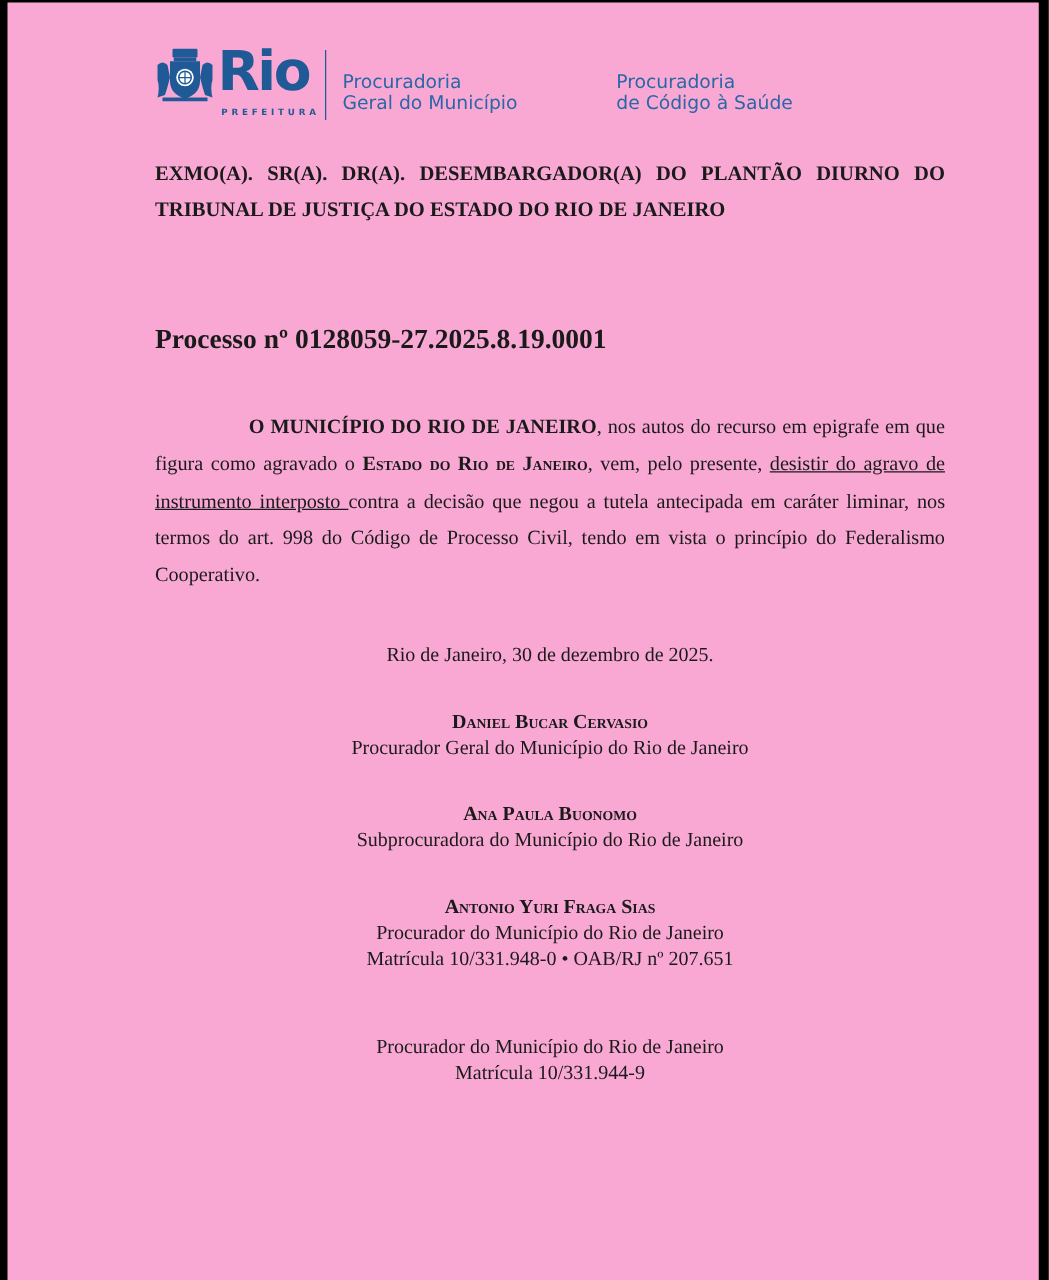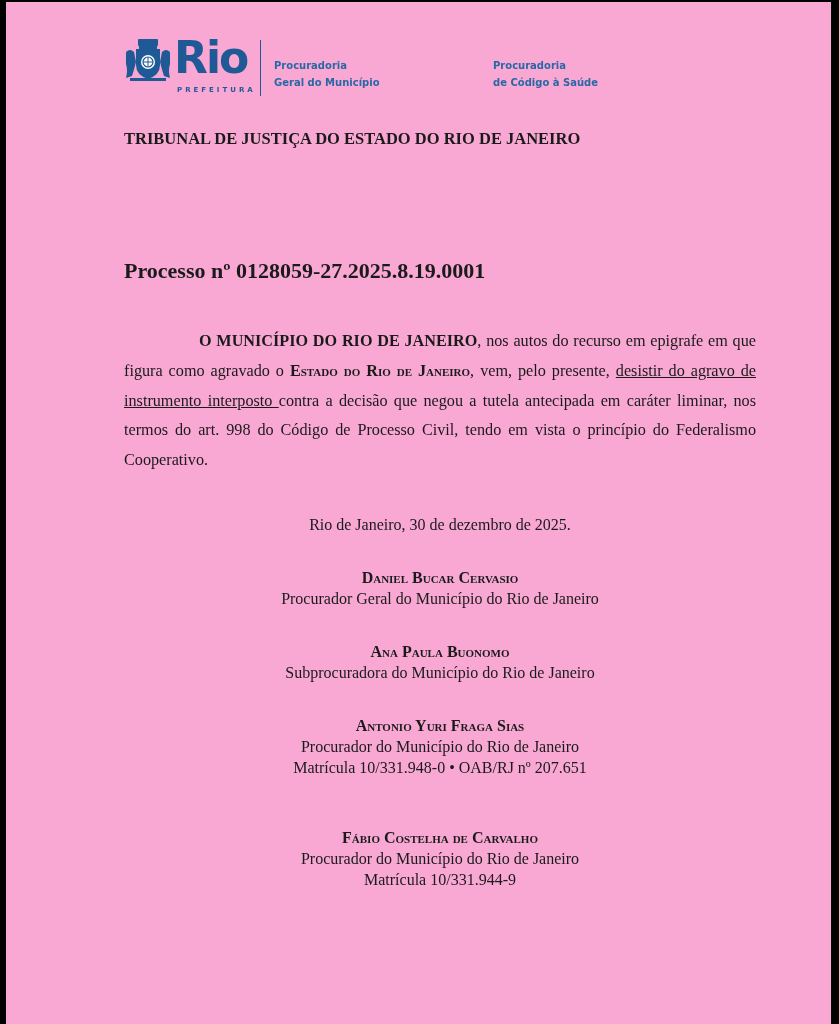--- a/index.html
+++ b/index.html
@@ -18,22 +18,22 @@
   .logo-rio {
     left: 168px; top: 30px; font-family: "DejaVu Sans", sans-serif; font-weight: bold;
     font-size: 44px; color: #1f5a96; letter-spacing: -2px; line-height: 52px;
   }
   .logo-prefeitura {
     left: 171px; top: 84px; font-family: "DejaVu Sans", sans-serif; font-size: 7px;
     letter-spacing: 3px; color: #1f5a96; font-weight: bold;
   }
   .logo-divider { left: 254px; top: 38px; width: 1px; height: 56px; background: #1f5a96; }
   .org {
-    font-family: "DejaVu Sans", sans-serif; font-weight: bold; color: #2a67a6;
-    font-size: 10px; line-height: 17px;
+    font-family: "DejaVu Sans", sans-serif; font-weight: normal; color: #2a67a6;
+    font-size: 15px; line-height: 17px;
   }
   .org1 { left: 268px; top: 55px; }
   .org2 { left: 487px; top: 55px; }
   
   .addr {
     left: 118px; top: 122px; width: 632px; font-weight: bold; font-size: 16.5px;
     line-height: 29px; text-align: justify; text-align-last: left;
   }
   .addr .l1 { display:block; text-align: justify; text-align-last: justify; }
   .proc { left: 118px; top: 256px; font-weight: bold; font-size: 22px; }
@@ -75,20 +75,21 @@
   <div class="abs org org1">
     <div>Procuradoria</div>
     <div>Geral do Município</div>
   </div>
   <div class="abs org org2">
     <div>Procuradoria</div>
     <div>de Código à Saúde</div>
   </div>
 
   <div class="abs addr">
+    <span class="l1">EXMO(A). SR(A). DR(A). DESEMBARGADOR(A) DO PLANTÃO DIURNO DO</span>
     <span>TRIBUNAL DE JUSTIÇA DO ESTADO DO RIO DE JANEIRO</span>
   </div>
 
   <div class="abs proc">Processo nº 0128059-27.2025.8.19.0001</div>
 
   <div class="abs para"><span class="ind"></span><b>O MUNICÍPIO DO RIO DE JANEIRO</b><span>, nos autos do recurso em epigrafe em que figura como agravado o </span><span class="sc">Estado do Rio de Janeiro</span><span>, vem, pelo presente, </span><span class="u">desistir do agravo de instrumento interposto </span><span>contra a decisão que negou a tutela antecipada em caráter liminar, nos termos do art. 998 do Código de Processo Civil, tendo em vista o princípio do Federalismo Cooperativo.</span></div>
 
   <div class="abs center" style="top:514px;">Rio de Janeiro, 30 de dezembro de 2025.</div>
 
   <div class="abs center" style="top:565px;">
@@ -98,17 +99,16 @@
   <div class="abs center" style="top:639px;">
     <div class="name line">Ana Paula Buonomo</div>
     <div class="line">Subprocuradora do Município do Rio de Janeiro</div>
   </div>
   <div class="abs center" style="top:713px;">
     <div class="name line">Antonio Yuri Fraga Sias</div>
     <div class="line">Procurador do Município do Rio de Janeiro</div>
     <div class="line">Matrícula 10/331.948-0 • OAB/RJ nº 207.651</div>
   </div>
   <div class="abs center" style="top:825px;">
-    <div class="name line">Fábio Costelha de Carvalho</div>
     <div class="line">Procurador do Município do Rio de Janeiro</div>
     <div class="line">Matrícula 10/331.944-9</div>
   </div>
 </div>
 
 </body></html>

